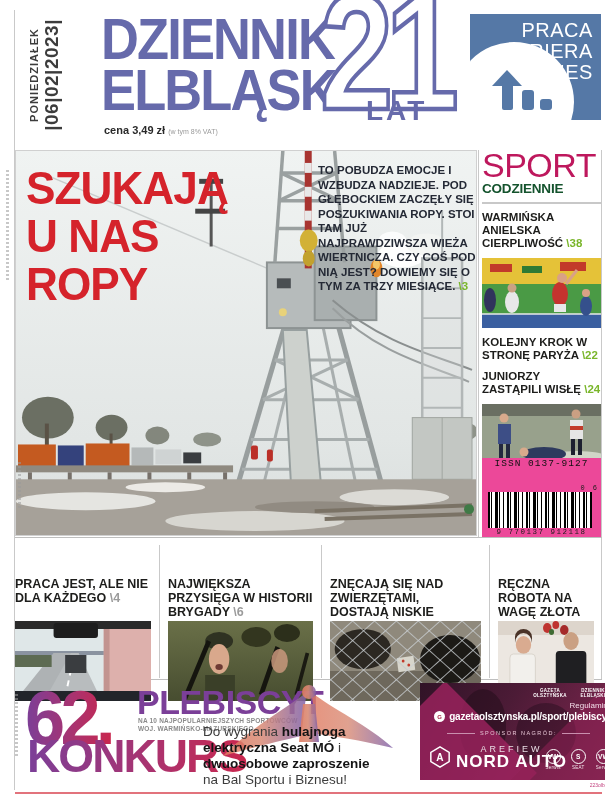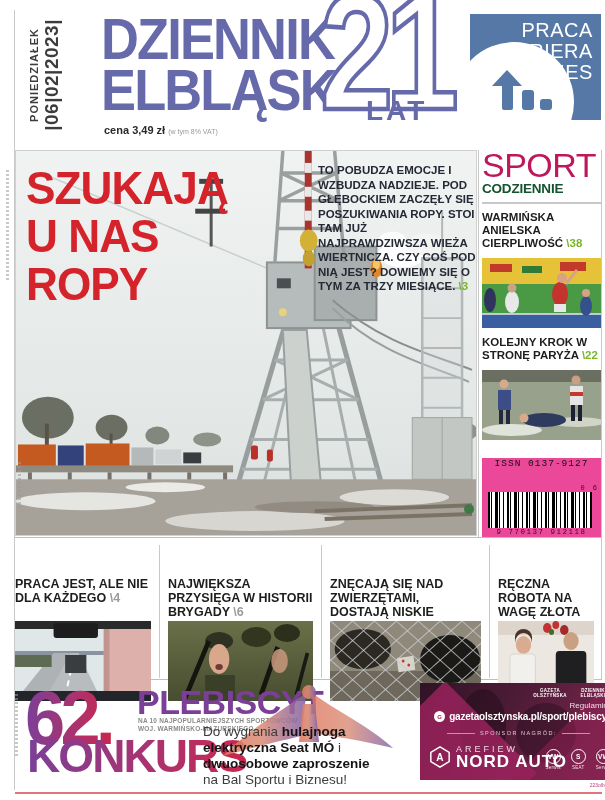--- a/index.html
+++ b/index.html
@@ -99,21 +99,21 @@
   .sp-reg{position:absolute;right:7px;top:18px;font-size:8px;color:#f2dce8;}
   .sp-urlrow{position:absolute;right:7px;top:28px;display:flex;align-items:center;gap:4px;}
   .sp-urlicon{width:11px;height:11px;border-radius:50%;background:#fff;color:#a62443;font-size:6px;
               font-weight:bold;display:flex;align-items:center;justify-content:center;}
   .sp-url{font-size:10px;font-weight:bold;letter-spacing:-.2px;}
   .sp-sponsor{position:absolute;left:0;top:47px;width:100%;text-align:center;font-size:5.5px;
               letter-spacing:1.5px;color:#e4c2d2;}
   .sp-sponsor:before,.sp-sponsor:after{content:"";display:inline-block;width:28px;height:1px;background:#c98fae;vertical-align:middle;margin:0 5px;}
   .sp-arefiew{position:absolute;left:9px;bottom:10px;display:flex;align-items:center;gap:5px;}
   .hexlogo{width:22px;height:22px;}
-  .aref-stack{display:flex;flex-direction:column;}
+  .aref-stack{display:flex;flex-direction:column;align-items:center;}
   .aref-top{font-size:9px;letter-spacing:3px;color:#e9dde4;}
   .aref-main{font-size:17px;font-weight:bold;letter-spacing:1px;line-height:16px;}
   .sp-logos{position:absolute;right:6px;bottom:10px;display:flex;gap:10px;align-items:flex-end;}
   .sp-logo{display:flex;flex-direction:column;align-items:center;gap:1px;}
   .sp-logo-circle{width:15px;height:15px;border:1.4px solid #fff;border-radius:50%;display:flex;
                   align-items:center;justify-content:center;font-size:6.5px;font-weight:bold;box-sizing:border-box;}
   .sp-logo-label{font-size:4.5px;letter-spacing:.3px;color:#f0e4ea;}
   .ad-id{left:405px;top:96px;width:197px;text-align:right;font-size:5px;color:#c2417e;}
   .bottom-line{left:0px;top:106px;width:587px;height:2px;background:#e2737c;}
 
@@ -305,20 +305,21 @@
       <ellipse cx="30" cy="44" rx="7" ry="11" fill="#e8e8e8"></ellipse>
         <circle cx="30" cy="30" r="4.5" fill="#caa284"></circle>
       <ellipse cx="8" cy="42" rx="6" ry="12" fill="#30345c"></ellipse>
       <ellipse cx="104" cy="48" rx="6" ry="10" fill="#35508c"></ellipse>
         <circle cx="104" cy="35" r="4" fill="#d9a186"></circle>
     </svg>
 
     <div class="sport-item"><span>KOLEJNY KROK W STRONĘ PARYŻA</span> <span class="pageref-green">\22</span></div>
 
 
+    <div class="sport-item"><span>JUNIORZY ZASTĄPILI WISŁĘ</span> <span class="pageref-green">\24</span></div>
 
     <svg class="sport-photo" viewBox="0 0 119 70" preserveAspectRatio="none">
       <rect width="119" height="70" fill="#98a18c"></rect>
       <rect width="119" height="12" fill="#6a6f62"></rect>
       <ellipse cx="30" cy="60" rx="30" ry="6" fill="#dfe3da"></ellipse>
       <ellipse cx="95" cy="52" rx="28" ry="5" fill="#d6dacd" opacity=".9"></ellipse>
       <rect x="16" y="20" width="13" height="20" fill="#3d4e86"></rect>
         <circle cx="22" cy="14" r="4.5" fill="#d8aa8c"></circle>
       <rect x="17" y="40" width="4" height="14" fill="#23283f"></rect>
         <rect x="24" y="40" width="4" height="14" fill="#23283f"></rect>

